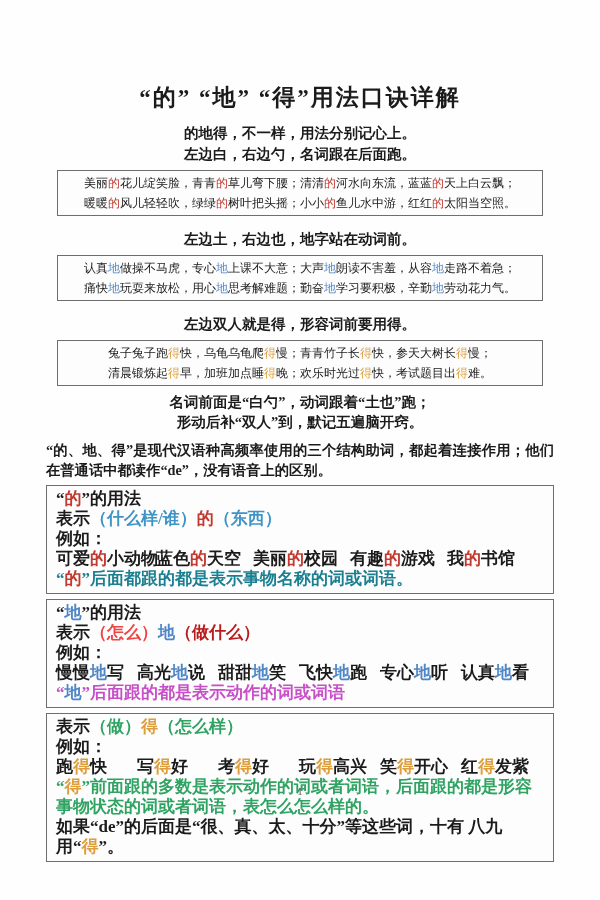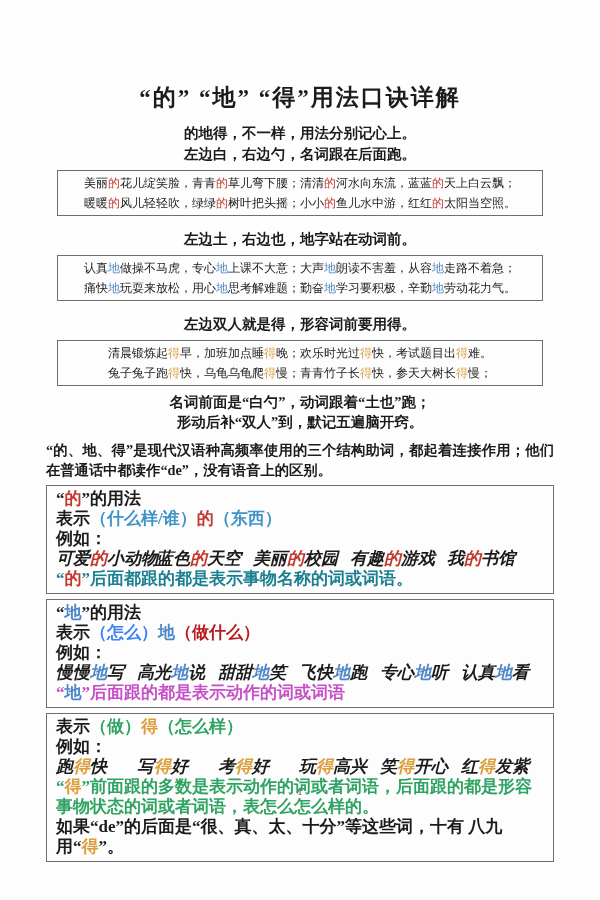--- a/index.html
+++ b/index.html
@@ -10,21 +10,21 @@
   }
   .title{text-align:center;font-size:23px;font-weight:bold;margin:0 0 10px 0;letter-spacing:2px;}
   .center{text-align:center;font-weight:bold;font-size:14.5px;line-height:21px;}
   .box{border:1px solid #6e6e6e;margin:5px 57px 4px;padding:2px 4px;background:#fdfdfd;}
   .boxline{text-align:center;font-weight:normal;font-size:12px;line-height:20px;white-space:nowrap;}
   .heading{margin-top:13px;}
   .mnemonic{margin-top:6px;line-height:20px;}
   .para{margin:7px 46px 5px;font-weight:bold;font-size:14.3px;line-height:20px;text-align:justify;}
   .ubox{border:1px solid #6e6e6e;margin:5px 46px;padding:3px 9px 4px;background:#fdfdfd;}
   .uline{font-weight:bold;font-size:17px;line-height:20px;text-align:left;}
-  .ex-row{display:flex;align-items:flex-start;font-style:italic;}
+  .ex-row{display:flex;align-items:flex-start;}
   .ex-item{display:inline-block;white-space:nowrap;}
   .cols5 .ex-item{min-width:97px;}
   .cols6 .ex-item{min-width:81px;}
   .pagenum{position:absolute;left:0;right:0;top:785px;text-align:center;font-size:11px;color:#666;}
 </style>
 </head>
 <body>
 
 <div class="page">
 
@@ -41,22 +41,22 @@
   <div class="center heading"><span>左边土，右边也，地字站在动词前。</span></div>
 
   <div class="box">
     <div class="boxline"><span>认真</span><span style="color: rgb(79, 134, 198);">地</span><span>做操不马虎，专心</span><span style="color: rgb(79, 134, 198);">地</span><span>上课不大意；大声</span><span style="color: rgb(79, 134, 198);">地</span><span>朗读不害羞，从容</span><span style="color: rgb(79, 134, 198);">地</span><span>走路不着急；</span></div>
     <div class="boxline"><span>痛快</span><span style="color: rgb(79, 134, 198);">地</span><span>玩耍来放松，用心</span><span style="color: rgb(79, 134, 198);">地</span><span>思考解难题；勤奋</span><span style="color: rgb(79, 134, 198);">地</span><span>学习要积极，辛勤</span><span style="color: rgb(79, 134, 198);">地</span><span>劳动花力气。</span></div>
   </div>
 
   <div class="center heading"><span>左边双人就是得，形容词前要用得。</span></div>
 
   <div class="box">
+    <div class="boxline"><span>兔子兔子跑</span><span style="color: rgb(221, 159, 61);">得</span><span>快，乌龟乌龟爬</span><span style="color: rgb(221, 159, 61);">得</span><span>慢；青青竹子长</span><span style="color: rgb(221, 159, 61);">得</span><span>快，参天大树长</span><span style="color: rgb(221, 159, 61);">得</span><span>慢；</span></div>
     <div class="boxline"><span>清晨锻炼起</span><span style="color: rgb(221, 159, 61);">得</span><span>早，加班加点睡</span><span style="color: rgb(221, 159, 61);">得</span><span>晚；欢乐时光过</span><span style="color: rgb(221, 159, 61);">得</span><span>快，考试题目出</span><span style="color: rgb(221, 159, 61);">得</span><span>难。</span></div>
-    <div class="boxline"><span>兔子兔子跑</span><span style="color: rgb(221, 159, 61);">得</span><span>快，乌龟乌龟爬</span><span style="color: rgb(221, 159, 61);">得</span><span>慢；青青竹子长</span><span style="color: rgb(221, 159, 61);">得</span><span>快，参天大树长</span><span style="color: rgb(221, 159, 61);">得</span><span>慢；</span></div>
   </div>
 
   <div class="center mnemonic"><span>名词前面是“白勺”，动词跟着“土也”跑；</span></div>
   <div class="center"><span>形动后补“双人”到，默记五遍脑开窍。</span></div>
 
   <p class="para"><span>“的、地、得”是现代汉语种高频率使用的三个结构助词，都起着连接作用；他们在普通话中都读作“de”，没有语音上的区别。</span></p>
 
   <div class="ubox">
     <div class="uline"><span>“</span><span style="color: rgb(194, 57, 47);">的</span><span>”的用法</span></div>
     <div class="uline"><span>表示</span><span style="color: rgb(63, 148, 198);">（什么样/谁）</span><span style="color: rgb(194, 57, 47);">的</span><span style="color: rgb(63, 148, 198);">（东西）</span></div>
@@ -66,21 +66,21 @@
         <span class="ex-item"><span>蓝色</span><span style="color: rgb(194, 57, 47);">的</span><span>天空</span></span>
         <span class="ex-item"><span>美丽</span><span style="color: rgb(194, 57, 47);">的</span><span>校园</span></span>
         <span class="ex-item"><span>有趣</span><span style="color: rgb(194, 57, 47);">的</span><span>游戏</span></span>
         <span class="ex-item"><span>我</span><span style="color: rgb(194, 57, 47);">的</span><span>书馆</span></span>
       </div>
     <div class="uline"><span style="color: rgb(26, 127, 145);">“</span><span style="color: rgb(194, 57, 47);">的</span><span style="color: rgb(26, 127, 145);">”后面都跟的都是表示事物名称的词或词语。</span></div>
   </div>
 
   <div class="ubox">
     <div class="uline"><span>“</span><span style="color: rgb(79, 134, 198);">地</span><span>”的用法</span></div>
-    <div class="uline"><span>表示</span><span style="color: #3b82f6;">（怎么）</span><span style="color: rgb(79, 134, 198);">地</span><span style="color: #b91c1c;">（做什么）</span></div>
+    <div class="uline"><span>表示</span><span style="color: #ef4444;">（怎么）</span><span style="color: rgb(79, 134, 198);">地</span><span style="color: #b91c1c;">（做什么）</span></div>
     <div class="uline"><span>例如：</span></div>
     <div class="uline ex-row cols6">
         <span class="ex-item"><span>慢慢</span><span style="color: rgb(79, 134, 198);">地</span><span>写</span></span>
         <span class="ex-item"><span>高光</span><span style="color: rgb(79, 134, 198);">地</span><span>说</span></span>
         <span class="ex-item"><span>甜甜</span><span style="color: rgb(79, 134, 198);">地</span><span>笑</span></span>
         <span class="ex-item"><span>飞快</span><span style="color: rgb(79, 134, 198);">地</span><span>跑</span></span>
         <span class="ex-item"><span>专心</span><span style="color: rgb(79, 134, 198);">地</span><span>听</span></span>
         <span class="ex-item"><span>认真</span><span style="color: rgb(79, 134, 198);">地</span><span>看</span></span>
       </div>
     <div class="uline"><span style="color: rgb(199, 79, 199);">“</span><span style="color: rgb(79, 134, 198);">地</span><span style="color: rgb(199, 79, 199);">”后面跟的都是表示动作的词或词语</span></div>

